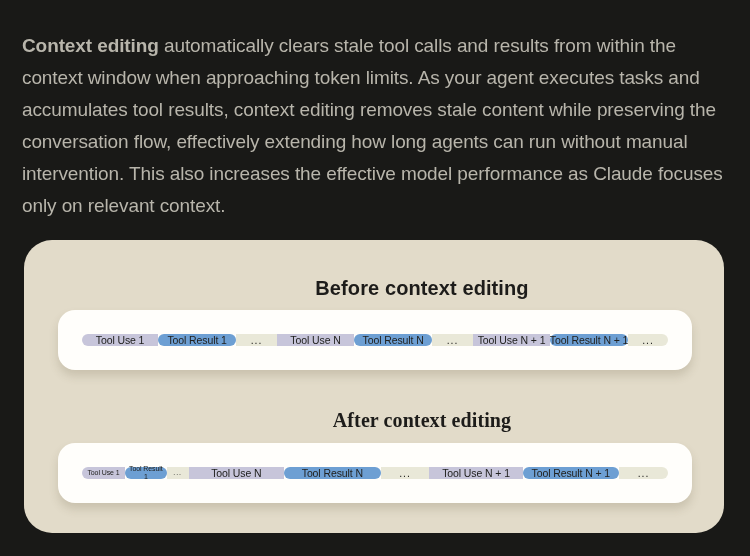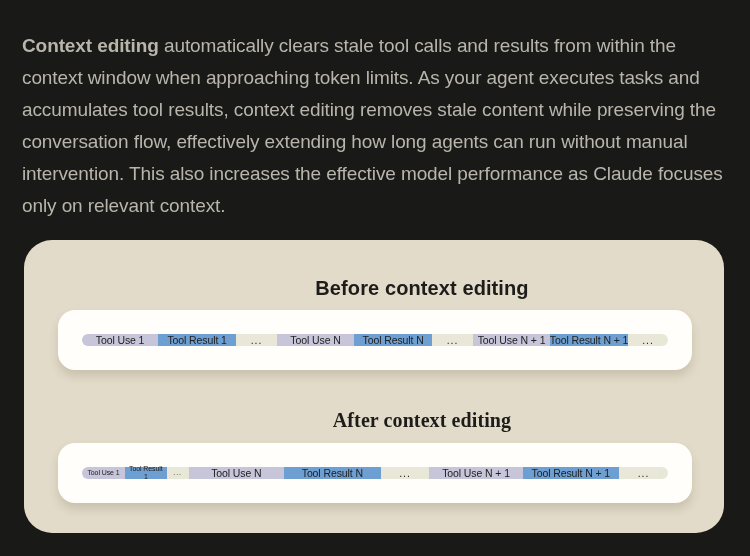--- a/index.html
+++ b/index.html
@@ -39,21 +39,21 @@
     flex-basis:0;min-width:0;
     display:flex;align-items:center;justify-content:center;
     text-align:center;white-space:nowrap;
     font-size:10.5px;letter-spacing:-0.1px;
     color:var(--seg-text,#21211f);
   }
   .seg-small{white-space:normal;font-size:7px;line-height:8px;padding:0 4px;}
   .seg:first-child{border-radius:8px 0 0 8px;}
   .seg:last-child{border-radius:0 8px 8px 0;}
   .seg-use{background:var(--c-use,#c7c5da);}
-  .seg-result{background:var(--c-result,#6d9fd3);}
+  .seg-result{background:var(--c-result,#6d9fd3);border-radius:10px;}
   .seg-dots{background:var(--c-dots,#e9e8d8);letter-spacing:1px;}
   .seg-available{background:var(--c-available,#708e58);color:var(--c-available-text,#f7f5ee);font-size:11px;}
 </style>
 </head>
 <body style="--page-bg: #191917; --body-text: #b8b5ab; --panel-bg: #e2dbc9; --title-text: #1d1c1a; --bar-bg: #fffefb; --seg-text: #21211f; --c-use: #c7c5da; --c-result: #6d9fd3; --c-dots: #e9e8d8; --c-available: #708e58; --c-available-text: #f7f5ee;">
 
 <p class="intro"><span class="lead">Context editing</span><span> automatically clears stale tool calls and results from within the context window when approaching token limits. As your agent executes tasks and accumulates tool results, context editing removes stale content while preserving the conversation flow, effectively extending how long agents can run without manual intervention. This also increases the effective model performance as Claude focuses only on relevant context.</span></p>
 
 <div class="panel">
   <div class="sec-title" id="before-title">Before context editing</div>

